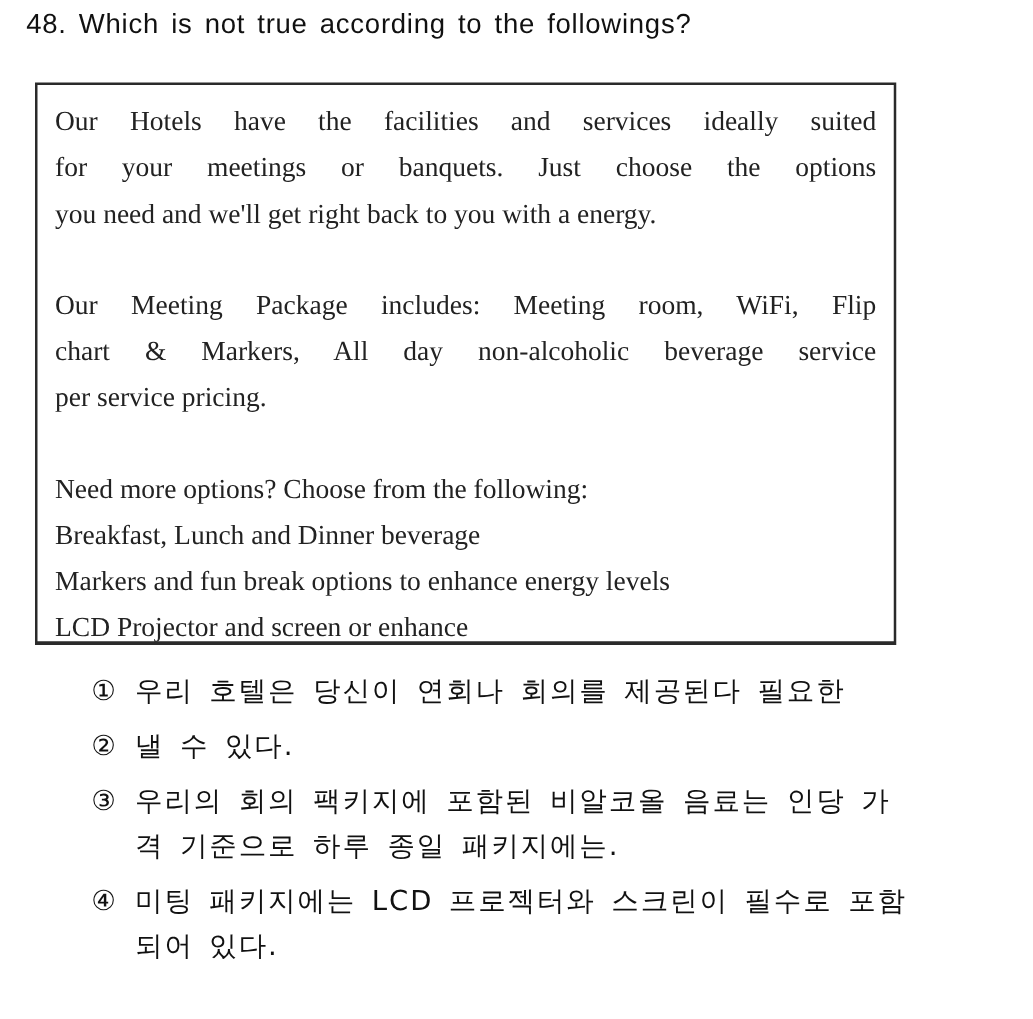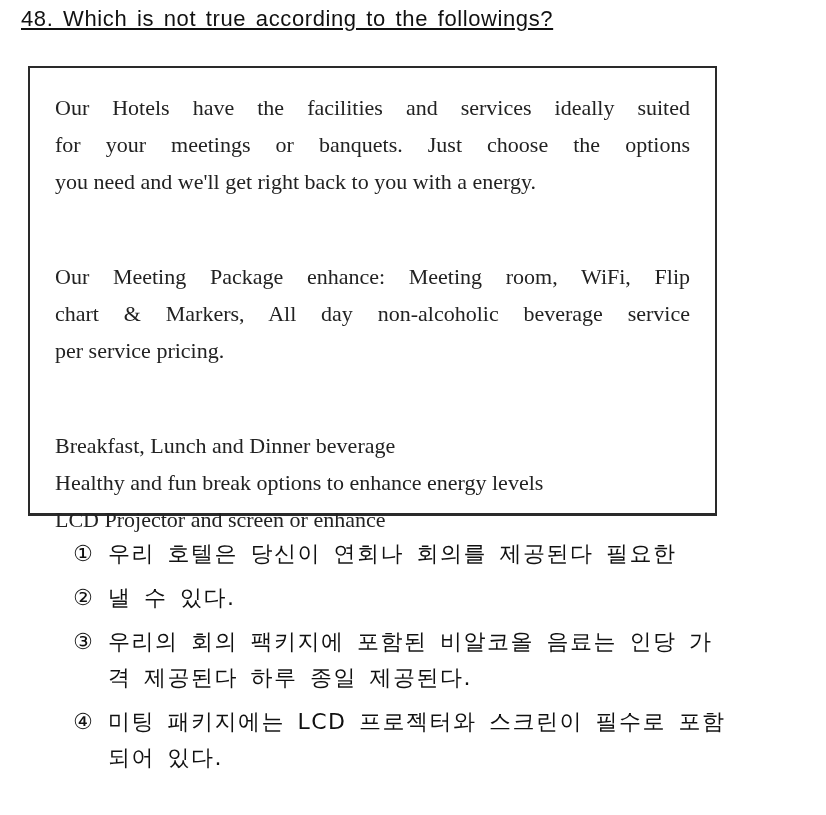--- a/index.html
+++ b/index.html
@@ -1,28 +1,28 @@
 <!DOCTYPE html>
 <html><head>
 <meta charset="utf-8">
 <style>
   html, body { margin:0; padding:0; background:#ffffff; }
   body { width:826px; height:815px; position:relative; overflow:hidden; color:#111; }
   .question {
     position:absolute; left:21px; top:6px;
     font-family:"Liberation Sans", "DejaVu Sans", sans-serif;
-    font-size:22px; letter-spacing:0.6px; word-spacing:3px; color:#111;text-decoration:underline;
+    font-size:22px; letter-spacing:0.6px; word-spacing:3px; color:#111;
   }
   .passage {
     position:absolute; left:28px; top:66px; width:689px; height:450px;
     border:2px solid #2a2a2a; border-bottom-width:3px; box-sizing:border-box;
     font-family:"Liberation Serif", "DejaVu Serif", serif;
     font-size:22px; color:#222; padding:10px 14px 0 14px;
   }
-  .para { margin:11px; }
+  .para { margin:0; }
   .para .line { display:block; height:37px; line-height:37px; white-space:nowrap; }
   .para .line.justify { text-align:justify; text-align-last:justify; white-space:normal; overflow:hidden; }
   .gap { height:36px; }
   .choices {
     position:absolute; left:73px; top:536px; width:700px;
     font-family:"DejaVu Sans", "Liberation Sans", sans-serif;
     font-size:22px; color:#111;
   }
   .choice { position:relative; padding-left:35px; margin-bottom:8px; }
   .choice .num { position:absolute; left:0; top:0; line-height:36px; }
@@ -34,44 +34,45 @@
 <div class="question">48. Which is not true according to the followings?</div>
 
 <div class="passage">
   <div class="para">
     <span class="line justify">Our Hotels have the facilities and services ideally suited</span>
     <span class="line justify">for your meetings or banquets. Just choose the options</span>
     <span class="line">you need and we'll get right back to you with a energy.</span>
   </div>
   <div class="gap"></div>
   <div class="para">
-    <span class="line justify">Our Meeting Package enhance: Meeting room, WiFi, Flip</span>
+    <span class="line justify">Our Meeting Package includes: Meeting room, WiFi, Flip</span>
     <span class="line justify">chart &amp; Markers, All day non-alcoholic beverage service</span>
     <span class="line">per service pricing.</span>
   </div>
   <div class="gap"></div>
   <div class="para">
+    <span class="line">Need more options? Choose from the following:</span>
     <span class="line">Breakfast, Lunch and Dinner beverage</span>
-    <span class="line">Healthy and fun break options to enhance energy levels</span>
+    <span class="line">Markers and fun break options to enhance energy levels</span>
     <span class="line">LCD Projector and screen or enhance</span>
   </div>
 </div>
 
 <div class="choices">
   <div class="choice">
     <span class="num">①</span>
     <span class="line">우리 호텔은 당신이 연회나 회의를 제공된다 필요한</span>
   </div>
   <div class="choice">
     <span class="num">②</span>
     <span class="line">낼 수 있다.</span>
   </div>
   <div class="choice">
     <span class="num">③</span>
     <span class="line">우리의 회의 팩키지에 포함된 비알코올 음료는 인당 가</span>
-    <span class="line">격 제공된다 하루 종일 제공된다.</span>
+    <span class="line">격 기준으로 하루 종일 패키지에는.</span>
   </div>
   <div class="choice">
     <span class="num">④</span>
     <span class="line">미팅 패키지에는 LCD 프로젝터와 스크린이 필수로 포함</span>
     <span class="line">되어 있다.</span>
   </div>
 </div>
 
 </body></html>

